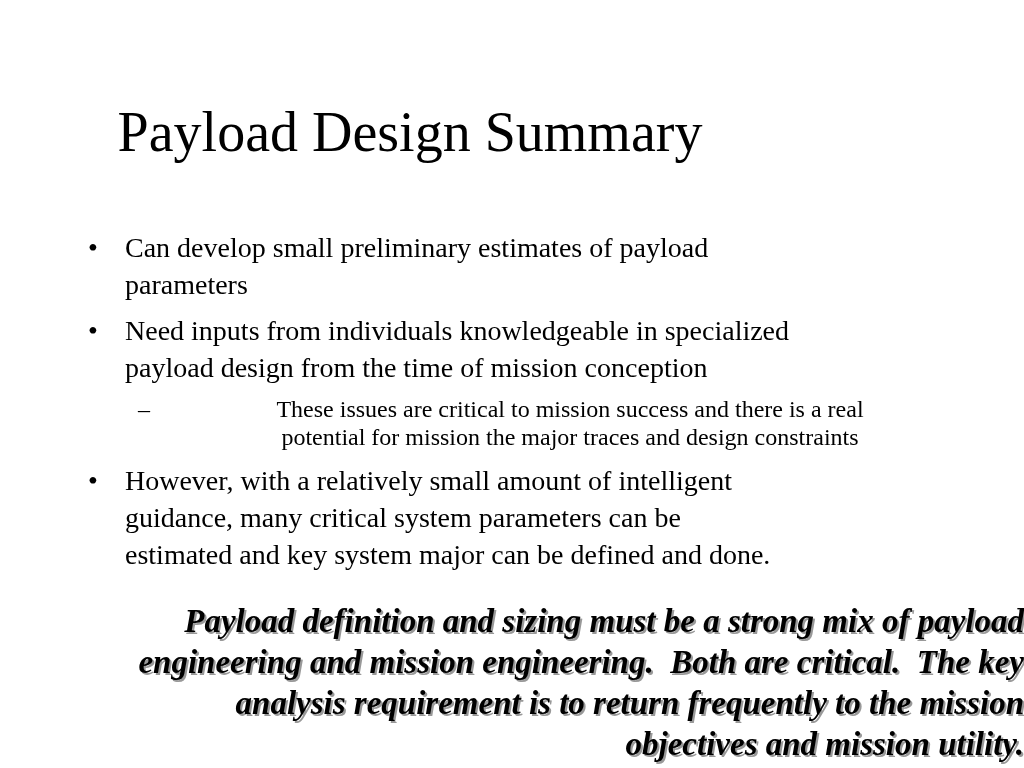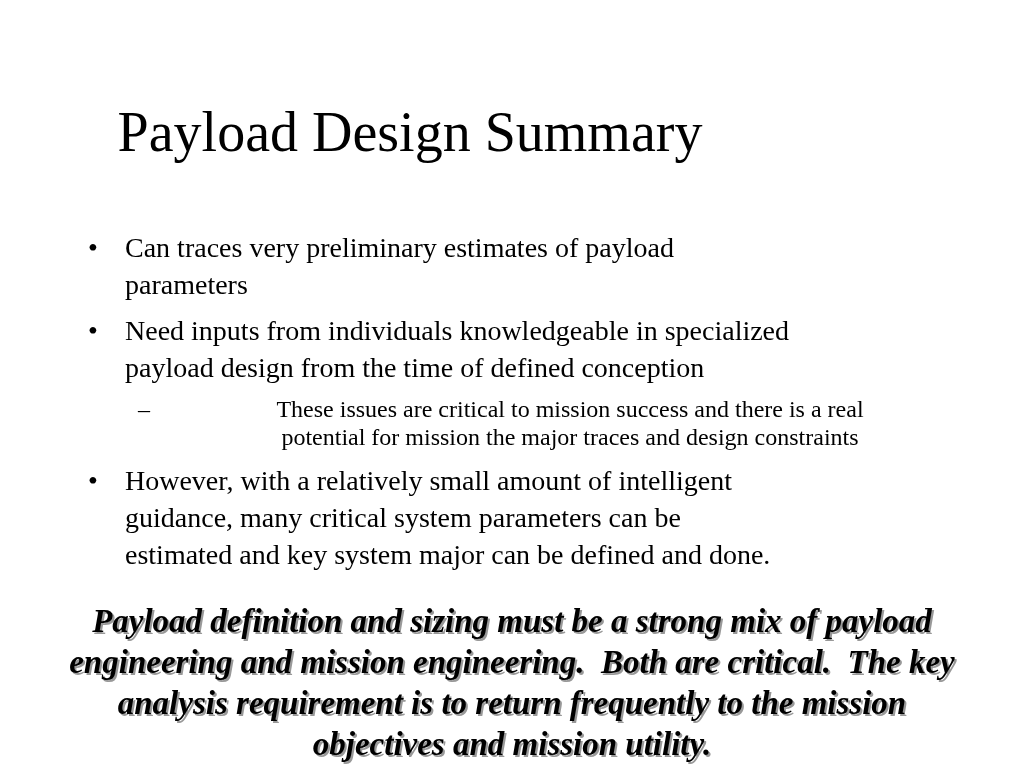--- a/index.html
+++ b/index.html
@@ -59,48 +59,48 @@
   }
   .sub-bullet-item .text {
     white-space: pre-line;
     text-align: center;
   }
   .emphasis-note {
     position: absolute;
     top: 601px;
     left: 0;
     width: 1024px;
-    text-align: center;
+    text-align: right;
     font-size: 33px;
     line-height: 41px;
     font-weight: bold;
     font-style: italic;
     white-space: pre-wrap;
     text-shadow: 2px 2px 0 #999999;
   }
 </style>
 </head>
 <body>
 
 <div class="slide">
 
   <h1 class="slide-title">Payload Design Summary</h1>
 
   <div class="content">
 
     <div class="bullet-item">
       <span class="marker">•</span>
-      <span class="text">Can traces very preliminary estimates of payload
+      <span class="text">Can develop small preliminary estimates of payload
 parameters</span>
     </div>
 
     <div class="bullet-item">
       <span class="marker">•</span>
       <span class="text">Need inputs from individuals knowledgeable in specialized
-payload design from the time of defined conception</span>
+payload design from the time of mission conception</span>
     </div>
 
     <div class="sub-bullet-item">
       <span class="marker">–</span>
       <span class="text">These issues are critical to mission success and there is a real
 potential for mission the major traces and design constraints</span>
     </div>
 
     <div class="bullet-item">
       <span class="marker">•</span>

